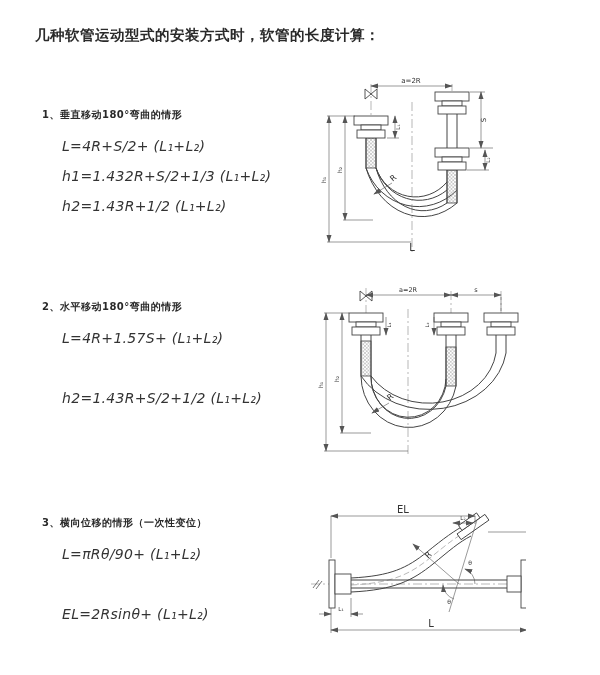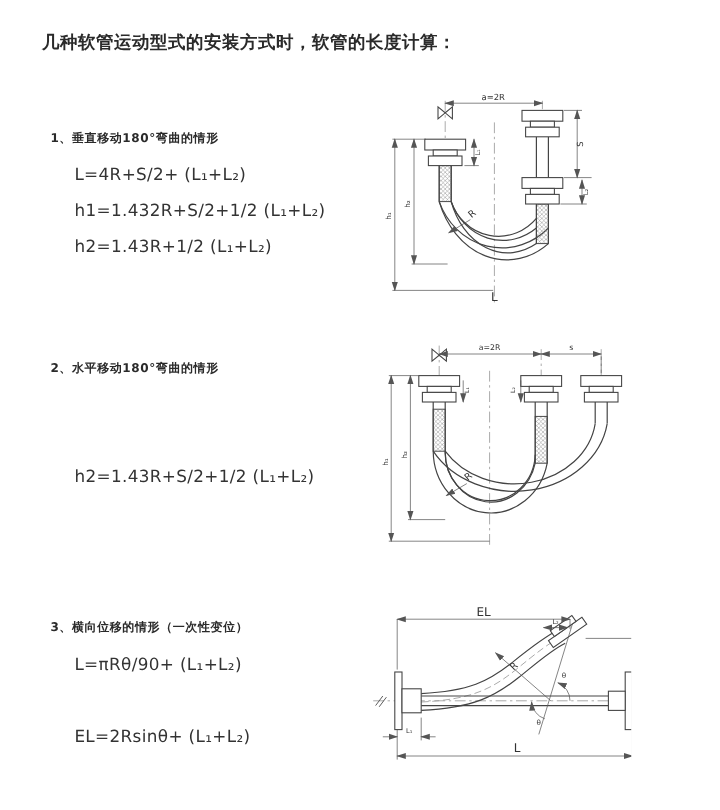--- a/index.html
+++ b/index.html
@@ -1,36 +1,37 @@
 <!DOCTYPE html>
 <html><head>
 <meta charset="utf-8">
 <style>
   html,body{margin:0;padding:0;background:#fff;}
   .page{position:relative;width:526px;height:675px;background:#ffffff;overflow:hidden;
         font-family:"DejaVu Sans","Liberation Sans",sans-serif;color:#2a2a2a;}
   .title{position:absolute;left:35px;top:26px;font-size:14.5px;font-weight:bold;letter-spacing:.5px;}
   .sec-head{position:absolute;left:42px;font-size:10px;font-weight:bold;letter-spacing:.5px;}
-  .formula{position:absolute;left:62px;font-size:14px;color:#333;letter-spacing:.3px;}
+  .formula{position:absolute;left:62px;font-size:14px;color:#333;letter-spacing:.3px;font-style:italic;}
   .diag{position:absolute;}
   svg text{font-family:"DejaVu Sans","Liberation Sans",sans-serif;fill:#333;}
 </style>
 </head>
 <body>
 
 <div class="page">
 
   <div class="title">几种软管运动型式的安装方式时，软管的长度计算：</div>
 
   <div class="sec-head" style="top:108px">1、垂直移动180°弯曲的情形</div>
   <div class="formula" style="top:138px">L=4R+S/2+ (L₁+L₂)</div>
-  <div class="formula" style="top:168px">h1=1.432R+S/2+1/2 (L₁+L₂)</div>
+  <div class="formula" style="top:168px">h1=1.432R+S/2+1/3 (L₁+L₂)</div>
   <div class="formula" style="top:198px">h2=1.43R+1/2 (L₁+L₂)</div>
 
   <div class="sec-head" style="top:300px">2、水平移动180°弯曲的情形</div>
+  <div class="formula" style="top:330px">L=4R+1.57S+ (L₁+L₂)</div>
   <div class="formula" style="top:390px">h2=1.43R+S/2+1/2 (L₁+L₂)</div>
 
   <div class="sec-head" style="top:516px">3、横向位移的情形（一次性变位）</div>
   <div class="formula" style="top:546px">L=πRθ/90+ (L₁+L₂)</div>
   <div class="formula" style="top:606px">EL=2Rsinθ+ (L₁+L₂)</div>
 
   <svg class="diag" style="left:315px;top:70px" width="280" height="185" viewBox="0 0 280 185">
     <defs>
       <marker id="d1a" viewBox="0 0 10 10" refX="9" refY="5" markerWidth="8" markerHeight="8" markerUnits="userSpaceOnUse" orient="auto-start-reverse">
         <path d="M0,1.8 L10,5 L0,8.2 z" fill="#555"></path>

